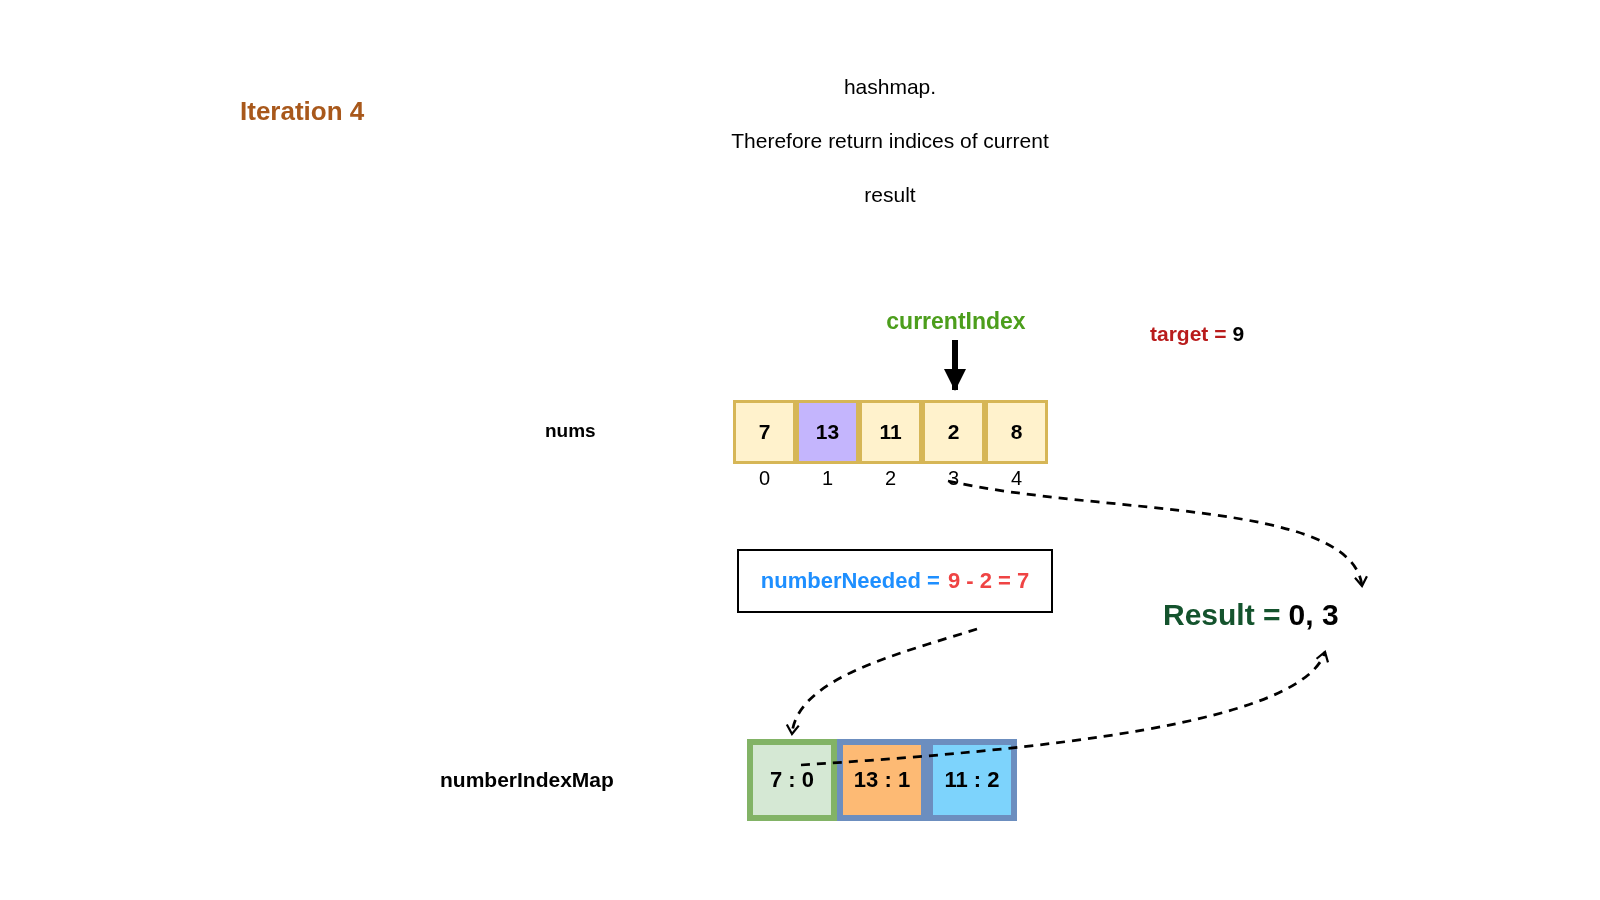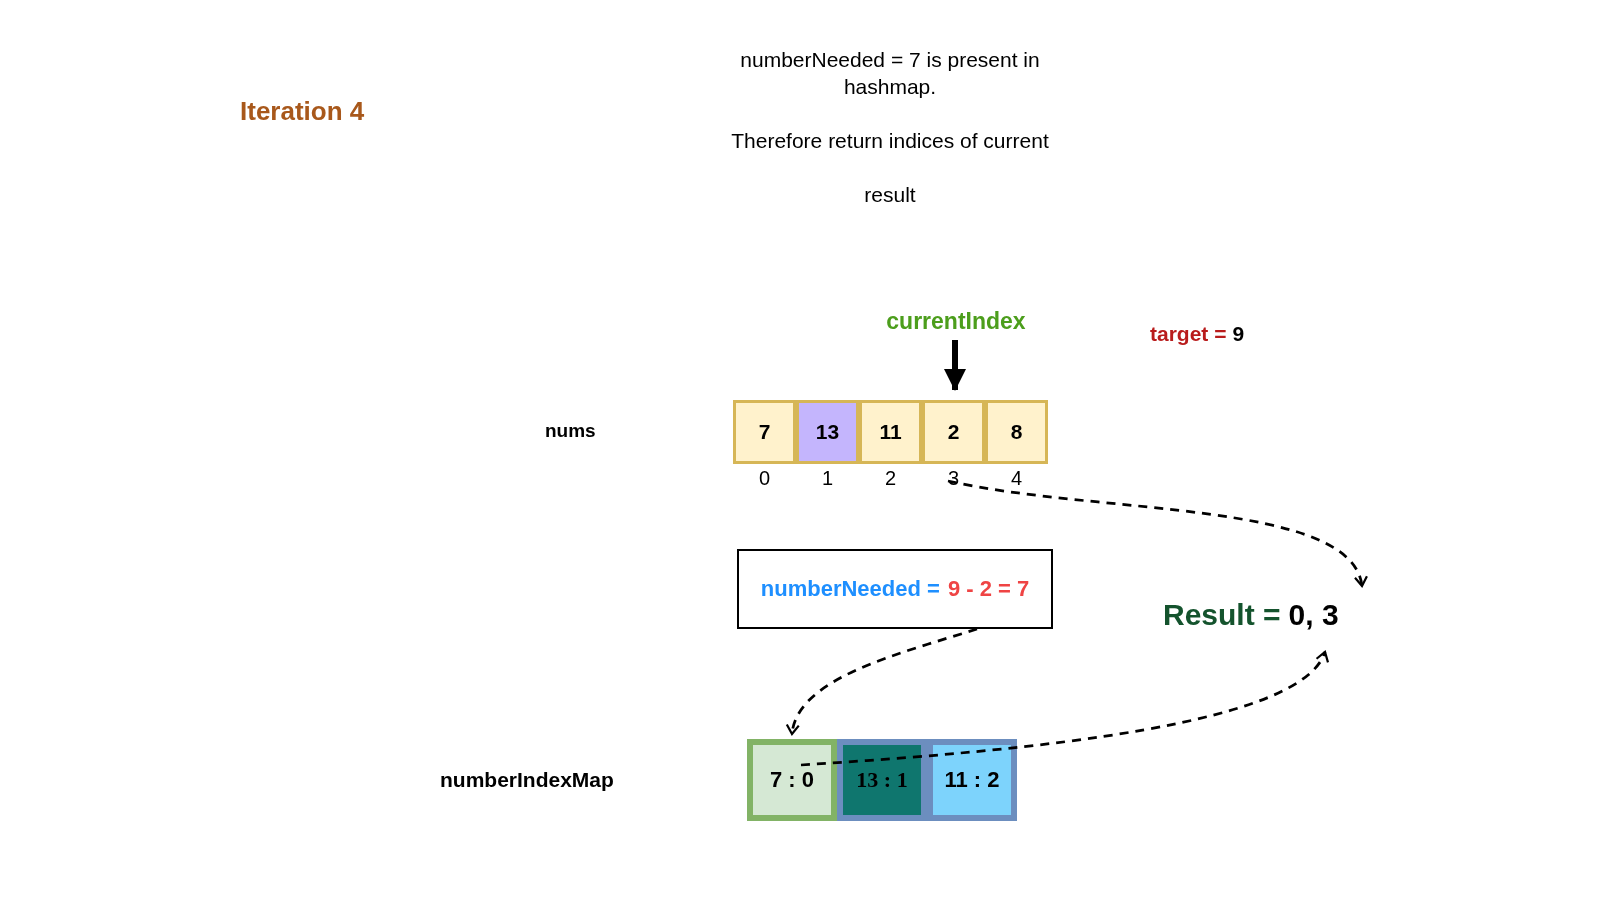--- a/index.html
+++ b/index.html
@@ -39,21 +39,21 @@
     width: 63px; height: 64px;
     border: 3px solid #D6B656; background: #FFF2CC;
     display: flex; align-items: center; justify-content: center;
     font-size: 21px; font-weight: bold;
   }
   .index-row { left: 733px; top: 467px; display: flex; }
   .index-label { width: 63px; text-align: center; font-size: 20px; color: #000; }
 
   
   .number-needed-box {
-    left: 737px; top: 549px; width: 316px; height: 80px;
+    left: 737px; top: 549px; width: 316px; height: 64px;
     border: 2px solid #000; background: #fff;
     display: flex; align-items: center; justify-content: center;
     font-size: 22px; font-weight: bold;
   }
   .number-needed-label { color: #1E8FFF; }
   .number-needed-expr { color: #ef4444; margin-left: 8px; }
 
   
   .result-line { left: 1163px; top: 598px; font-size: 30px; font-weight: bold; }
   .result-label { color: #14532d; }
@@ -70,21 +70,21 @@
   }
 
   
   .arrows-layer { left: 0; top: 0; width: 1600px; height: 900px; pointer-events: none; z-index: 5; }
 </style>
 </head>
 <body>
 
 <div class="abs note">
   <p>
-    <span>numberNeeded = 7 is present in</span><br>
+    <br>
     <span>hashmap.</span>
   </p>
   <p>
     <span>Therefore return indices of current</span><br>
     <br>
     <span>result</span>
   </p>
 </div>
 
 <div class="abs iteration-title">Iteration 4</div>
@@ -116,21 +116,21 @@
   <span class="number-needed-expr">9 - 2 = 7</span>
 </div>
 
 <div class="abs result-line">
   <span class="result-label">Result =</span><span class="result-value">0, 3</span>
 </div>
 
 <div class="abs map-label">numberIndexMap</div>
 <div class="abs map-row">
   <div class="map-cell" style="background: rgb(213, 232, 212); border-color: rgb(130, 179, 102);">7 : 0</div>
-  <div class="map-cell" style="background: #0f766e; border-color: rgb(108, 142, 191); font-family: Liberation Serif, serif;">13 : 1</div>
+  <div class="map-cell" style="background: #fdba74; border-color: rgb(108, 142, 191);">13 : 1</div>
   <div class="map-cell" style="background: #7dd3fc; border-color: rgb(108, 142, 191); text-align: center;">11 : 2</div>
 </div>
 
 <svg class="abs arrows-layer" width="1600" height="900" viewBox="0 0 1600 900">
   <defs>
     <marker id="solidHead" markerWidth="26" markerHeight="24" refX="21" refY="11" orient="auto" markerUnits="userSpaceOnUse">
       <path d="M0,0 L22,11 L0,22 Z" fill="#000"></path>
     </marker>
     <marker id="openHead" markerWidth="16" markerHeight="16" refX="11" refY="7" orient="auto" markerUnits="userSpaceOnUse">
       <path d="M2,1 L11,7 L2,13" fill="none" stroke="#000" stroke-width="2.2"></path>

